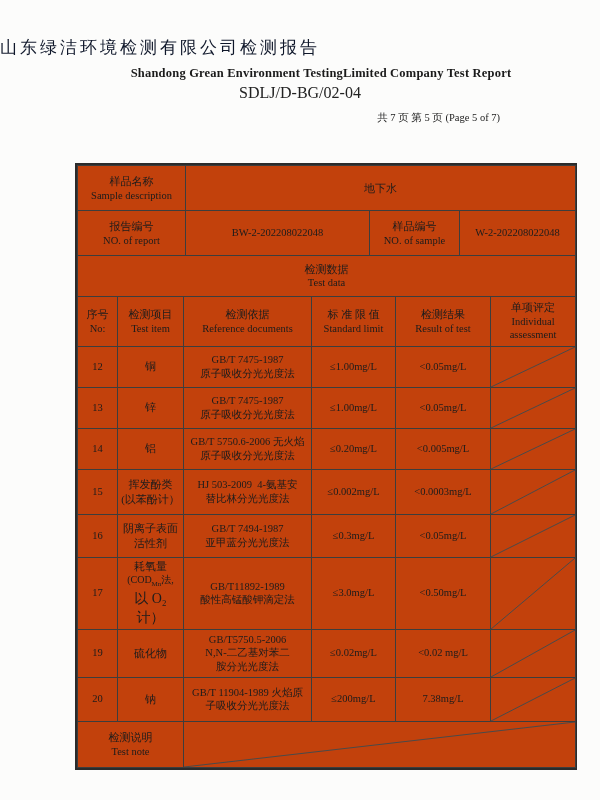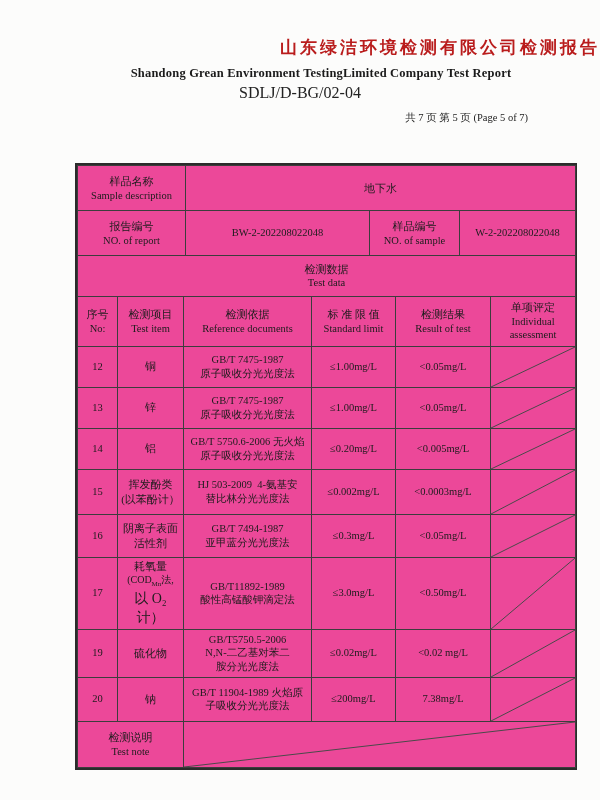--- a/index.html
+++ b/index.html
@@ -8,56 +8,56 @@
     background:#fcfcfb;
     font-family:"Liberation Serif","DejaVu Serif",serif;
     color:#1c1c1c;
     overflow:hidden;
   }
   .page { width:600px; height:800px; position:relative; }
 
   
   .title-zh {
     margin-top:36px;
-    text-align:right;
+    text-align:left;
     font-size:17px;
-    font-weight:bold;
+    font-weight:normal;
     letter-spacing:3px;
-    color:#b91c1c;
+    color:#0f172a;
   }
   .title-en {
     margin-top:7px;
     text-align:center;
     font-size:12.5px;
     font-weight:bold;
     letter-spacing:.2px;
     color:#1a1a1a;
     padding-left:42px;
   }
   .doc-code {
     margin-top:3px;
     text-align:center;
     font-size:16px;
     color:#222;
   }
   .page-info {
     margin-top:9px;
     text-align:right;
-    padding-right:72px;
+    padding-right:100px;
     font-size:10.5px;
     color:#222;
   }
 
   
   .table-wrap {
     position:absolute;
     left:75px; top:127px;
     width:502px;
     border:2px solid #2b2b2b;
-    background:#ec4899;
+    background:#c2410c;
   }
   table { border-collapse:collapse; table-layout:fixed; width:498px; }
   td {
     border:1px solid #3d3d3d;
     text-align:center;
     vertical-align:middle;
     padding:1px 2px;
     position:relative;
     font-size:10.5px;
     line-height:1.3;

